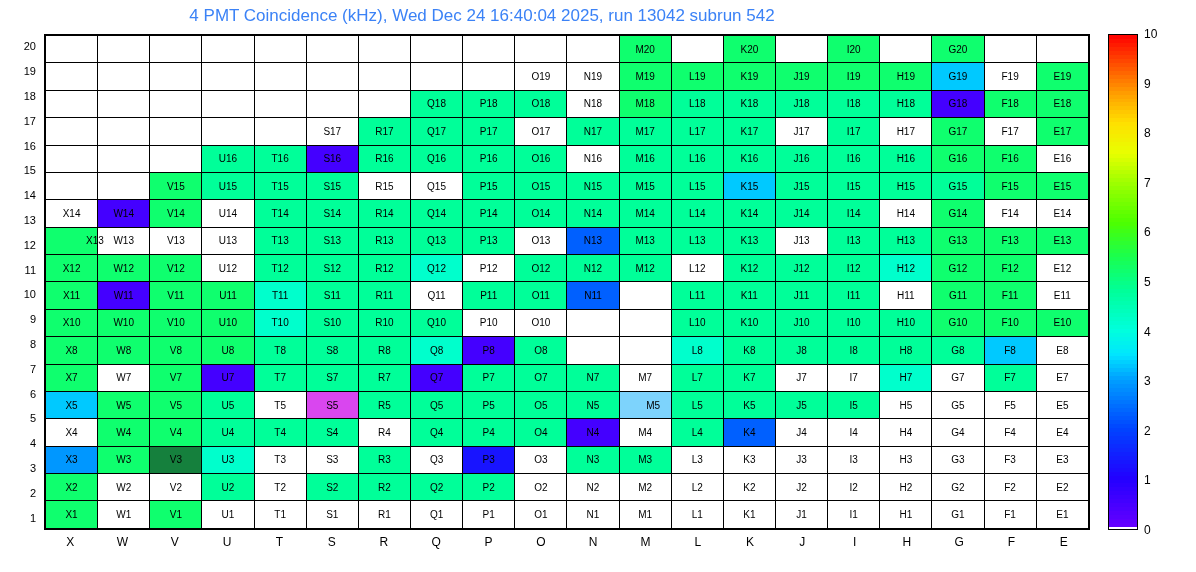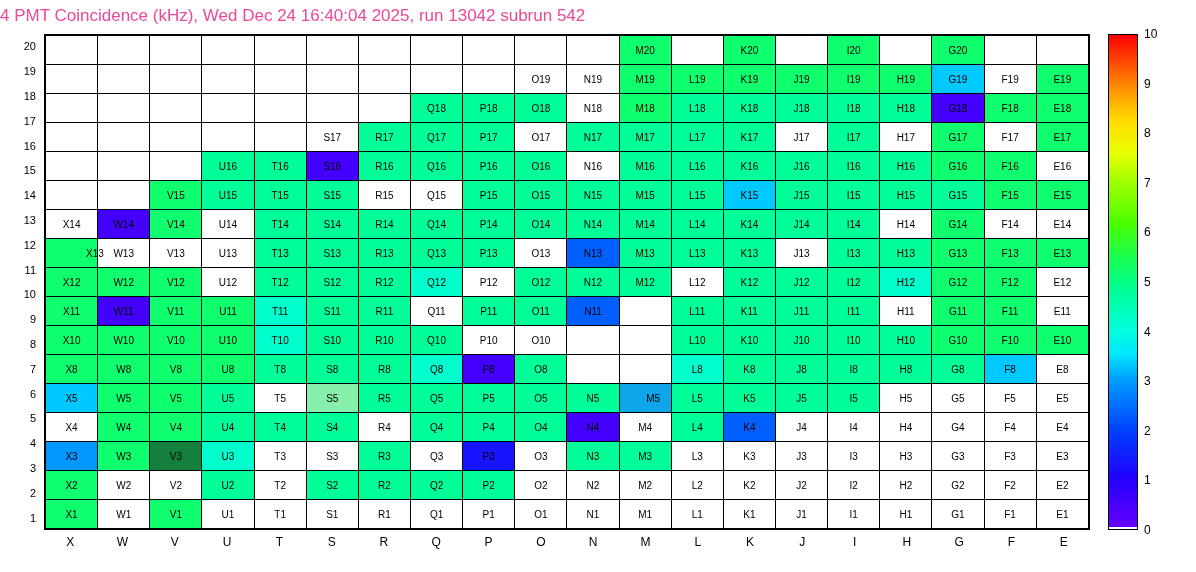--- a/index.html
+++ b/index.html
@@ -5,22 +5,23 @@
   html,body{margin:0;padding:0;}
   body{
     width:1196px;height:572px;
     background:#ffffff;
     font-family:"Liberation Sans", sans-serif;
     overflow:hidden;
   }
   #root{position:relative;width:1196px;height:572px;}
   #title{
     position:absolute;top:6px;left:0;width:964px;
+    text-align:center;
     font-size:17px;
-    color:#ec4899;
+    color:#3b82f6;
   }
   
   #plot{
     position:absolute;
     left:44px;top:34px;
     width:1046px;height:496px;
     border:1px solid #000;
     box-sizing:border-box;
   }
   table.grid{
@@ -367,32 +368,54 @@
             <td style="background: rgb(0, 255, 204);">L8</td>
             <td style="background: rgb(0, 255, 153);">K8</td>
             <td style="background: rgb(0, 255, 153);">J8</td>
             <td style="background: rgb(0, 255, 153);">I8</td>
             <td style="background: rgb(0, 255, 153);">H8</td>
             <td style="background: rgb(0, 255, 153);">G8</td>
             <td style="background: rgb(0, 201, 255);">F8</td>
             <td style="background: rgb(255, 255, 255);">E8</td>
           </tr>
           <tr>
+            <td style="background: rgb(15, 255, 110);">X7</td>
+            <td style="background: rgb(255, 255, 255);">W7</td>
+            <td style="background: rgb(15, 255, 110);">V7</td>
+            <td style="background: rgb(68, 0, 255);">U7</td>
+            <td style="background: rgb(0, 255, 153);">T7</td>
+            <td style="background: rgb(0, 255, 153);">S7</td>
+            <td style="background: rgb(0, 255, 153);">R7</td>
+            <td style="background: rgb(68, 0, 255);">Q7</td>
+            <td style="background: rgb(0, 255, 153);">P7</td>
+            <td style="background: rgb(0, 255, 153);">O7</td>
+            <td style="background: rgb(0, 255, 153);">N7</td>
+            <td style="background: rgb(255, 255, 255);">M7</td>
+            <td style="background: rgb(0, 255, 153);">L7</td>
+            <td style="background: rgb(0, 255, 153);">K7</td>
+            <td style="background: rgb(255, 255, 255);">J7</td>
+            <td style="background: rgb(255, 255, 255);">I7</td>
+            <td style="background: rgb(0, 255, 204);">H7</td>
+            <td style="background: rgb(255, 255, 255);">G7</td>
+            <td style="background: rgb(0, 255, 153);">F7</td>
+            <td style="background: rgb(255, 255, 255);">E7</td>
+          </tr>
+          <tr>
             <td style="background: rgb(0, 201, 255);">X5</td>
             <td style="background: rgb(15, 255, 110);">W5</td>
             <td style="background: rgb(15, 255, 110);">V5</td>
             <td style="background: rgb(0, 255, 153);">U5</td>
             <td style="background: rgb(255, 255, 255);">T5</td>
-            <td style="background: #86efac;">S5</td>
+            <td style="background: #d946ef;">S5</td>
             <td style="background: rgb(0, 255, 153);">R5</td>
             <td style="background: rgb(0, 255, 153);">Q5</td>
             <td style="background: rgb(0, 255, 153);">P5</td>
             <td style="background: rgb(0, 255, 153);">O5</td>
             <td style="background: rgb(0, 255, 153);">N5</td>
-            <td style="background: #0ea5e9; padding-left: 16px;">M5</td>
+            <td style="background: #7dd3fc; padding-left: 16px;">M5</td>
             <td style="background: rgb(0, 255, 153);">L5</td>
             <td style="background: rgb(0, 255, 153);">K5</td>
             <td style="background: rgb(0, 255, 153);">J5</td>
             <td style="background: rgb(0, 255, 153);">I5</td>
             <td style="background: rgb(255, 255, 255);">H5</td>
             <td style="background: rgb(255, 255, 255);">G5</td>
             <td style="background: rgb(255, 255, 255);">F5</td>
             <td style="background: rgb(255, 255, 255);">E5</td>
           </tr>
           <tr>

